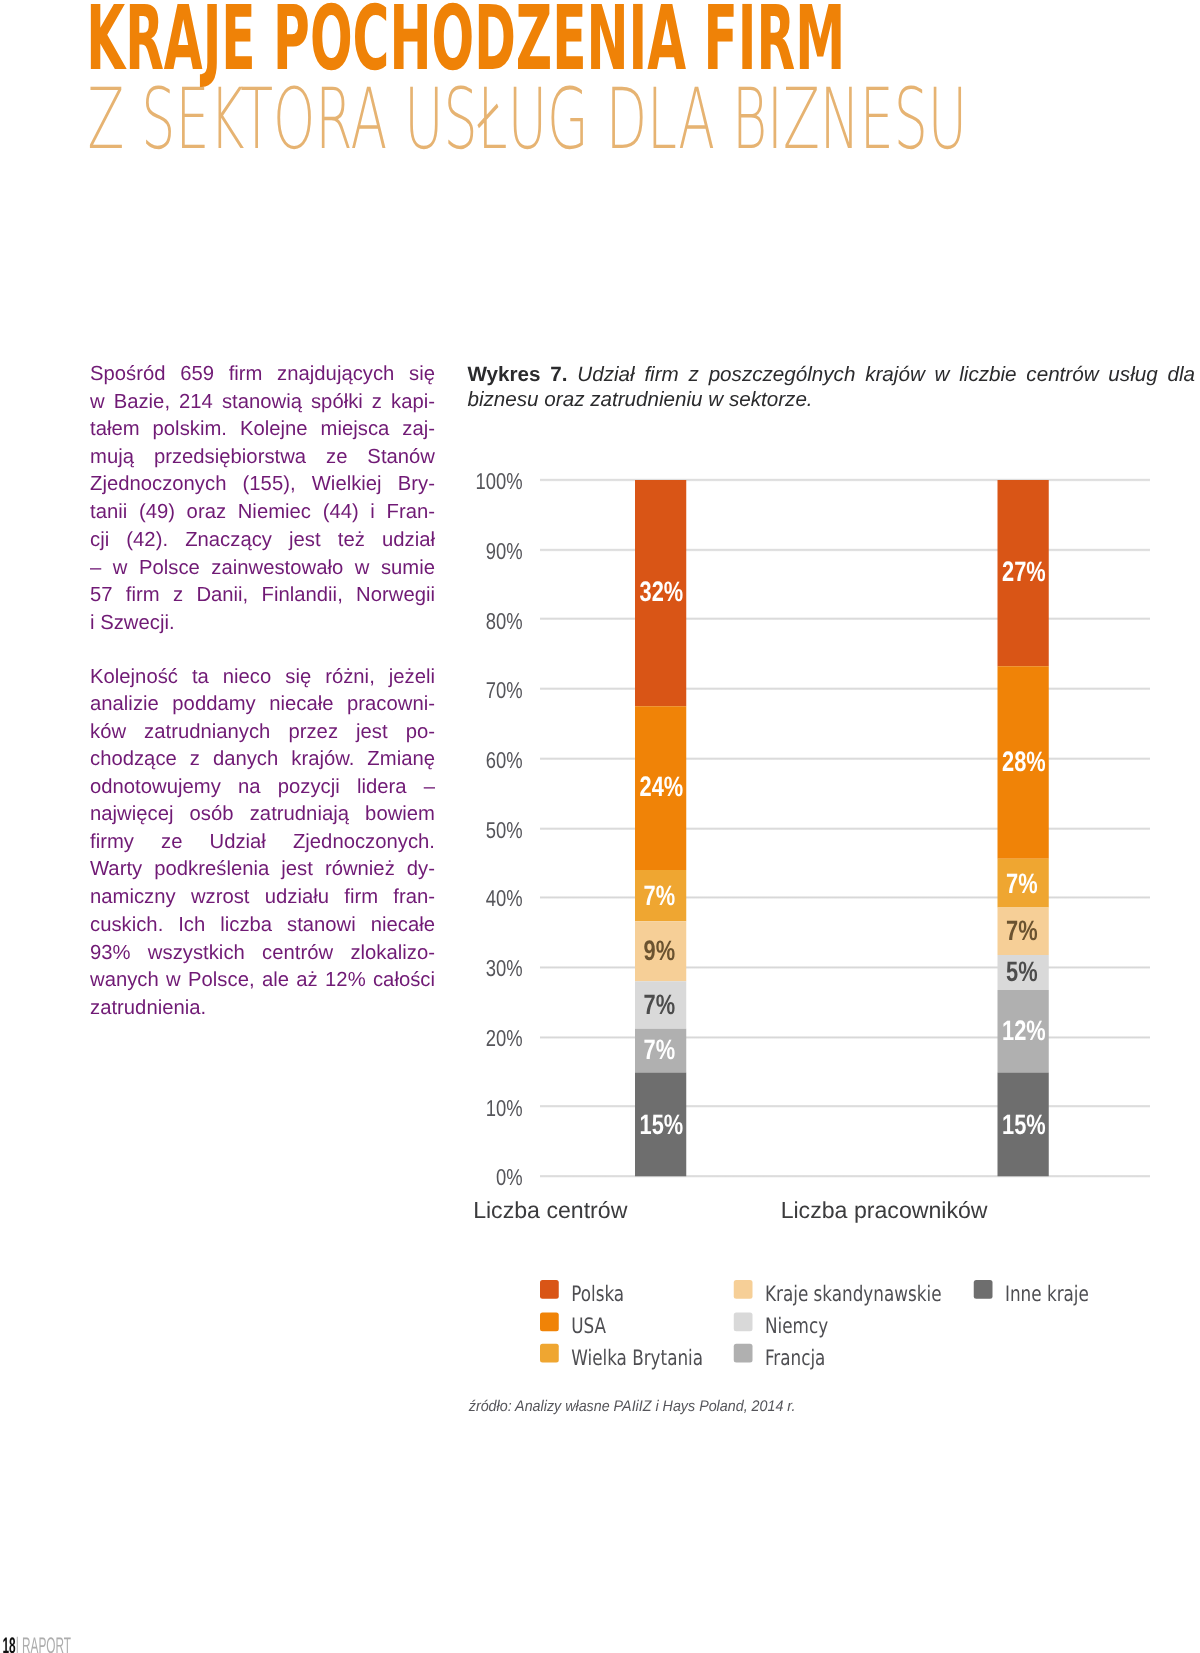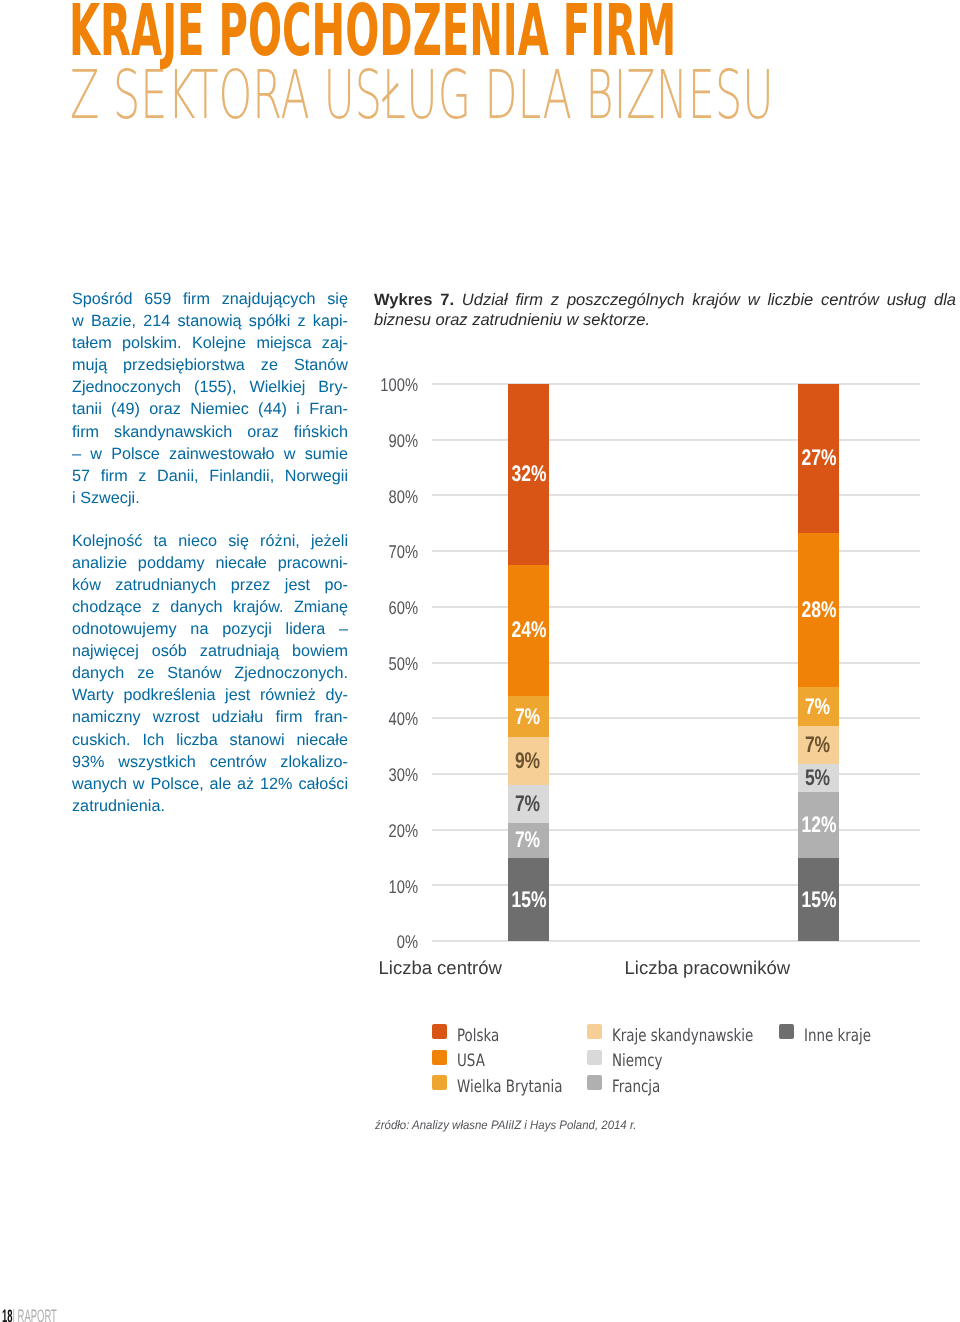--- a/index.html
+++ b/index.html
@@ -13,21 +13,21 @@
   #header{position:absolute;left:0;top:0;width:960px;height:130px;}
   #title-line1,#title-line2{position:absolute;white-space:nowrap;
         transform-origin:0 0;font-family:"DejaVu Sans",sans-serif;}
   #title-line1{left:69px;top:-5px;font-size:71.4px;line-height:71.4px;
         font-weight:700;color:#ef8207;transform:scaleX(0.5626);}
   #title-line2{left:70px;top:62px;font-size:67.3px;line-height:67.3px;
         font-weight:200;color:#dd9941;transform:scaleX(0.638);opacity:0.74;}
 
   
   #body-col{position:absolute;left:72px;top:288px;width:276px;
-        font-size:16.2px;line-height:22.1px;color:#0369a1;
+        font-size:16.2px;line-height:22.1px;color:#701a75;
         letter-spacing:0.02px;}
   #body-col .ln{display:block;width:276px;height:22.1px;white-space:nowrap;
         text-align:justify;text-align-last:justify;}
   #body-col .ln.last{text-align-last:left;}
   #body-col .ln.blank{height:20.8px;}
 
   
   #chart-col{position:absolute;left:374px;top:289.5px;width:582px;}
   #chart-caption{font-size:16.5px;line-height:20px;color:#2b2b2d;
         font-style:italic;text-align:justify;letter-spacing:0px;}
@@ -77,32 +77,32 @@
     <div id="title-line2">Z SEKTORA USŁUG DLA BIZNESU</div>
   </div>
 
   <div id="body-col">
       <span class="ln">Spośród 659 firm znajdujących się</span>
       <span class="ln">w Bazie, 214 stanowią spółki z kapi-</span>
       <span class="ln">tałem polskim. Kolejne miejsca zaj-</span>
       <span class="ln">mują przedsiębiorstwa ze Stanów</span>
       <span class="ln">Zjednoczonych (155), Wielkiej Bry-</span>
       <span class="ln">tanii (49) oraz Niemiec (44) i Fran-</span>
-      <span class="ln">firm skandynawskich oraz fińskich</span>
+      <span class="ln">cji (42). Znaczący jest też udział</span>
       <span class="ln">– w Polsce zainwestowało w sumie</span>
       <span class="ln">57 firm z Danii, Finlandii, Norwegii</span>
       <span class="ln last">i Szwecji.</span>
       <span class="ln blank"></span>
       <span class="ln">Kolejność ta nieco się różni, jeżeli</span>
       <span class="ln">analizie poddamy niecałe pracowni-</span>
       <span class="ln">ków zatrudnianych przez jest po-</span>
       <span class="ln">chodzące z danych krajów. Zmianę</span>
       <span class="ln">odnotowujemy na pozycji lidera –</span>
       <span class="ln">najwięcej osób zatrudniają bowiem</span>
-      <span class="ln">danych ze Stanów Zjednoczonych.</span>
+      <span class="ln">firmy ze Udział Zjednoczonych.</span>
       <span class="ln">Warty podkreślenia jest również dy-</span>
       <span class="ln">namiczny wzrost udziału firm fran-</span>
       <span class="ln">cuskich. Ich liczba stanowi niecałe</span>
       <span class="ln">93% wszystkich centrów zlokalizo-</span>
       <span class="ln">wanych w Polsce, ale aż 12% całości</span>
       <span class="ln last">zatrudnienia.</span>
     </div>
 
   <div id="chart-col">
     <div id="chart-caption"><b>Wykres 7.</b><span> Udział firm z poszczególnych krajów w liczbie centrów usług dla biznesu oraz zatrudnieniu w sektorze.</span></div>

